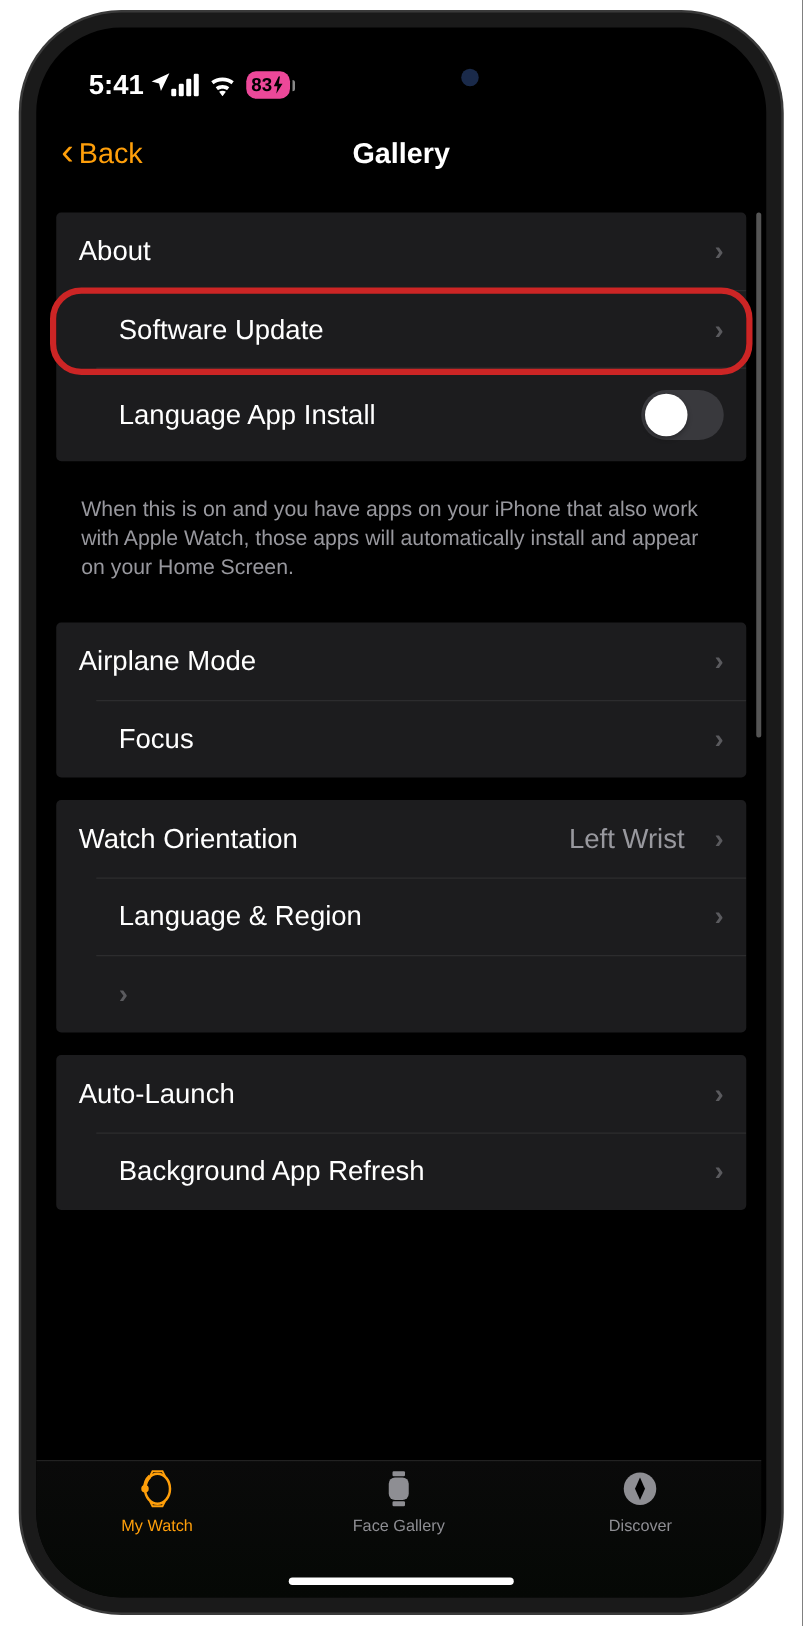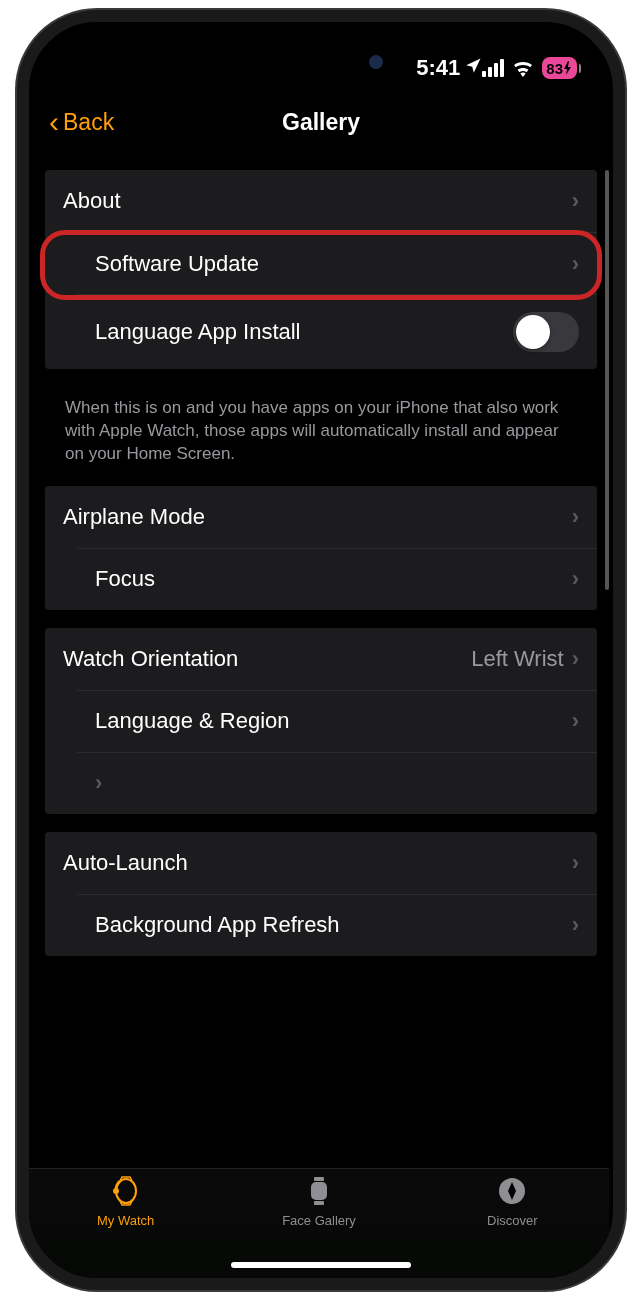--- a/index.html
+++ b/index.html
@@ -44,21 +44,21 @@
       padding-right: 18px;
     }
     .camera-dot {
       width: 14px;
       height: 14px;
       background: #1a2a4a;
       border-radius: 50%;
     }
     .status-bar {
       display: flex;
-      justify-content: flex-end;
+      justify-content: flex-start;
       align-items: center;
       padding: 22px 32px 0 42px;
       height: 70px;
       color: #fff;
     }
     .status-time {
       font-size: 22px;
       font-weight: 600;
       display: flex;
       align-items: center;
@@ -172,21 +172,21 @@
       border-top: 1px solid #2c2c2e;
       margin-left: 32px;
     }
     .row-label {
       color: #fff;
       font-size: 22px;
     }
     .row-right {
       display: flex;
       align-items: flex-start;
-      gap: 8px;
+      gap: 24px;
     }
     .row-value {
       color: #98989e;
       font-size: 22px;
     }
     .chevron {
       color: #5a5a5e;
       font-size: 22px;
       font-weight: 600;
     }
@@ -203,21 +203,21 @@
       background: #fff;
       border-radius: 50%;
       position: absolute;
       top: 3px;
       left: 3px;
       box-shadow: 0 2px 4px rgba(0,0,0,0.3);
     }
     .footer-text {
       color: #98989e;
       font-size: 17px;
-      padding: 10px 20px 20px 20px;
+      padding: 10px 20px 32px 20px;
       line-height: 1.35;
     }
     .tab-bar {
       position: absolute;
       bottom: 0;
       left: 0;
       right: 4px;
       height: 110px;
       background: linear-gradient(to bottom, #0a0a0a, #050805);
       display: flex;

